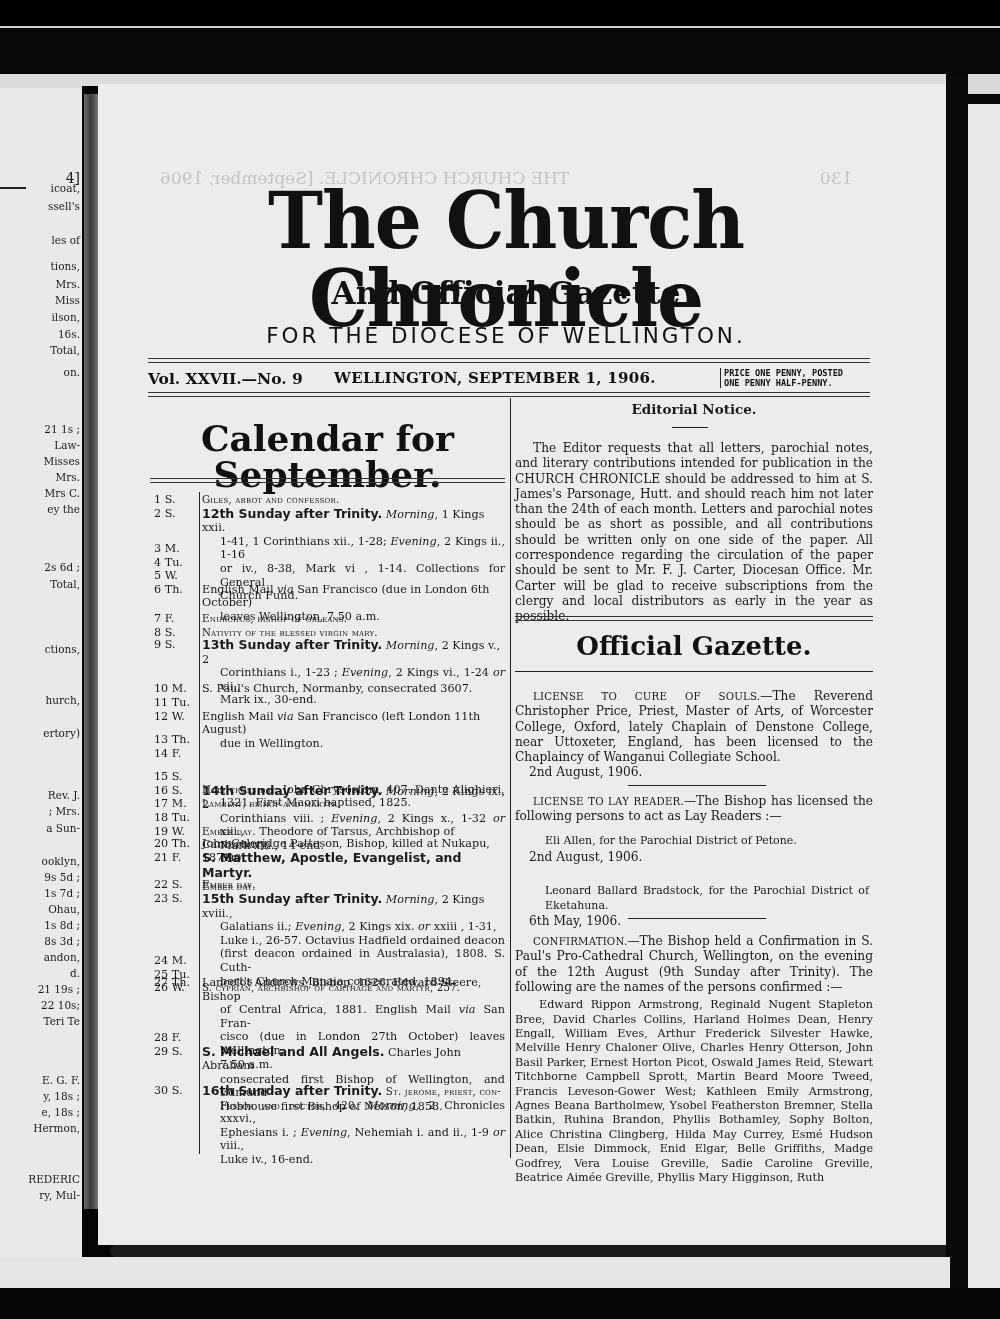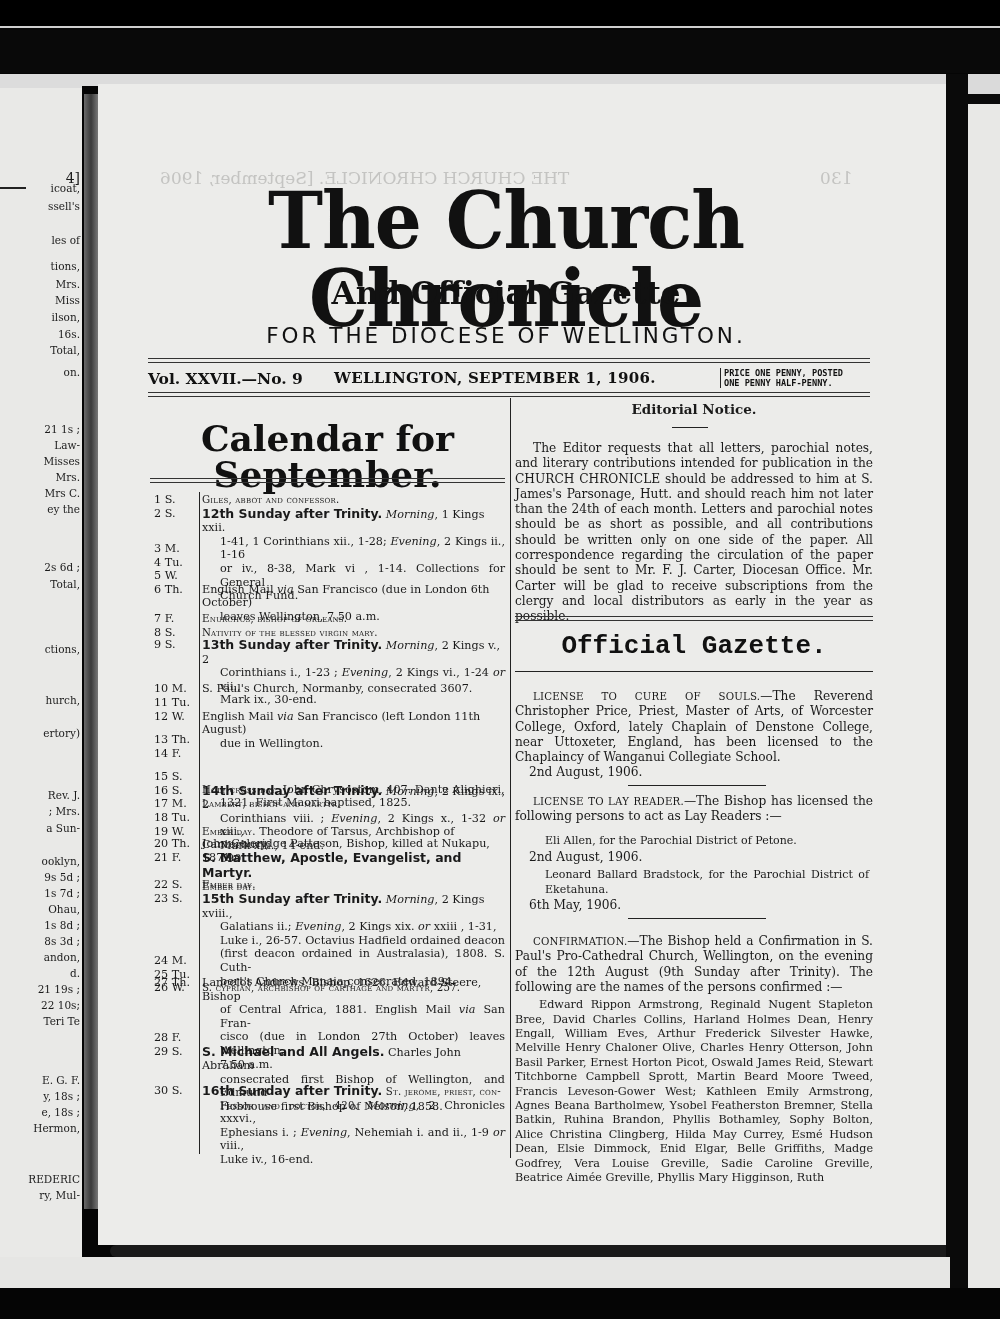--- a/index.html
+++ b/index.html
@@ -88,21 +88,21 @@
   .it { font-style: italic; }
 
   
   .col-vrule { position: absolute; left: 510px; top: 398px; width: 1px; height: 760px; background: #222; }
   .right { position: absolute; left: 515px; width: 358px; font-size: 12.2px; line-height: 15.3px; color: #1a1a1a; text-align: justify; }
   .right .h { text-align: center; font-weight: bold; font-size: 13.5px; }
   .right p { margin: 0; text-indent: 18px; }
   .right .sub { font-size: 11px; padding-left: 30px; text-indent: 0; }
   .right .date { padding-left: 14px; text-indent: 0; }
   .right .names { font-size: 11.2px; line-height: 14.4px; text-indent: 24px; }
-  .gazette-heading { position: absolute; left: 515px; top: 633px; width: 358px; text-align: center; font-weight: bold; font-size: 26px; color: #111; line-height: 1; font-family: Liberation Mono, monospace; }
+  .gazette-heading { position: absolute; left: 515px; top: 633px; width: 358px; text-align: center; font-weight: bold; font-size: 26px; color: #111; line-height: 1; }
   .short-rule { position: absolute; height: 1px; background: #222; }
 </style>
 </head>
 <body>
 
 <div class="band-top"></div>
 <div class="band-top-line"></div>
 <div class="band-top2"></div>
 
 <div class="prev-page">
@@ -395,21 +395,21 @@
 <div class="right" style="top:689px;">
   <p><span class="sc">LICENSE TO CURE OF SOULS.</span><span>—The Reverend Christopher Price, Priest, Master of Arts, of Worcester College, Oxford, lately Chaplain of Denstone College, near Uttoxeter, England, has been licensed to the Chaplaincy of Wanganui Collegiate School.</span></p>
   <p class="date">2nd August, 1906.</p>
 </div>
 <div class="short-rule" style="left:628px; top:785px; width:138px;"></div>
 
 <div class="right" style="top:794px;">
   <p><span class="sc">LICENSE TO LAY READER.</span><span>—The Bishop has licensed the following persons to act as Lay Readers :—</span></p>
   <p class="sub" style="margin-top:8px;">Eli Allen, for the Parochial District of Petone.</p>
   <p class="date" style="margin-top:2px;">2nd August, 1906.</p>
-  <p class="sub" style="margin-top:2px; padding-right:4px;">Leonard Ballard Bradstock, for the Parochial District of Eketahuna.</p>
+  <p class="sub" style="margin-top:18px; padding-right:4px;">Leonard Ballard Bradstock, for the Parochial District of Eketahuna.</p>
   <p class="date">6th May, 1906.</p>
 </div>
 <div class="short-rule" style="left:628px; top:918px; width:138px;"></div>
 
 <div class="right" style="top:934px;">
   <p><span class="sc">CONFIRMATION.</span><span>—The Bishop held a Confirmation in S. Paul's Pro-Cathedral Church, Wellington, on the evening of the 12th August (9th Sunday after Trinity). The following are the names of the persons confirmed :—</span></p>
   <p class="names" style="margin-top:3px;">Edward Rippon Armstrong, Reginald Nugent Stapleton Bree, David Charles Collins, Harland Holmes Dean, Henry Engall, William Eves, Arthur Frederick Silvester Hawke, Melville Henry Chaloner Olive, Charles Henry Otterson, John Basil Parker, Ernest Horton Picot, Oswald James Reid, Stewart Titchborne Campbell Sprott, Martin Beard Moore Tweed, Francis Leveson-Gower West; Kathleen Emily Armstrong, Agnes Beana Bartholmew, Ysobel Featherston Bremner, Stella Batkin, Ruhina Brandon, Phyllis Bothamley, Sophy Bolton, Alice Christina Clingberg, Hilda May Currey, Esmé Hudson Dean, Elsie Dimmock, Enid Elgar, Belle Griffiths, Madge Godfrey, Vera Louise Greville, Sadie Caroline Greville, Beatrice Aimée Greville, Phyllis Mary Higginson, Ruth</p>
 </div>
 
 </body></html>

